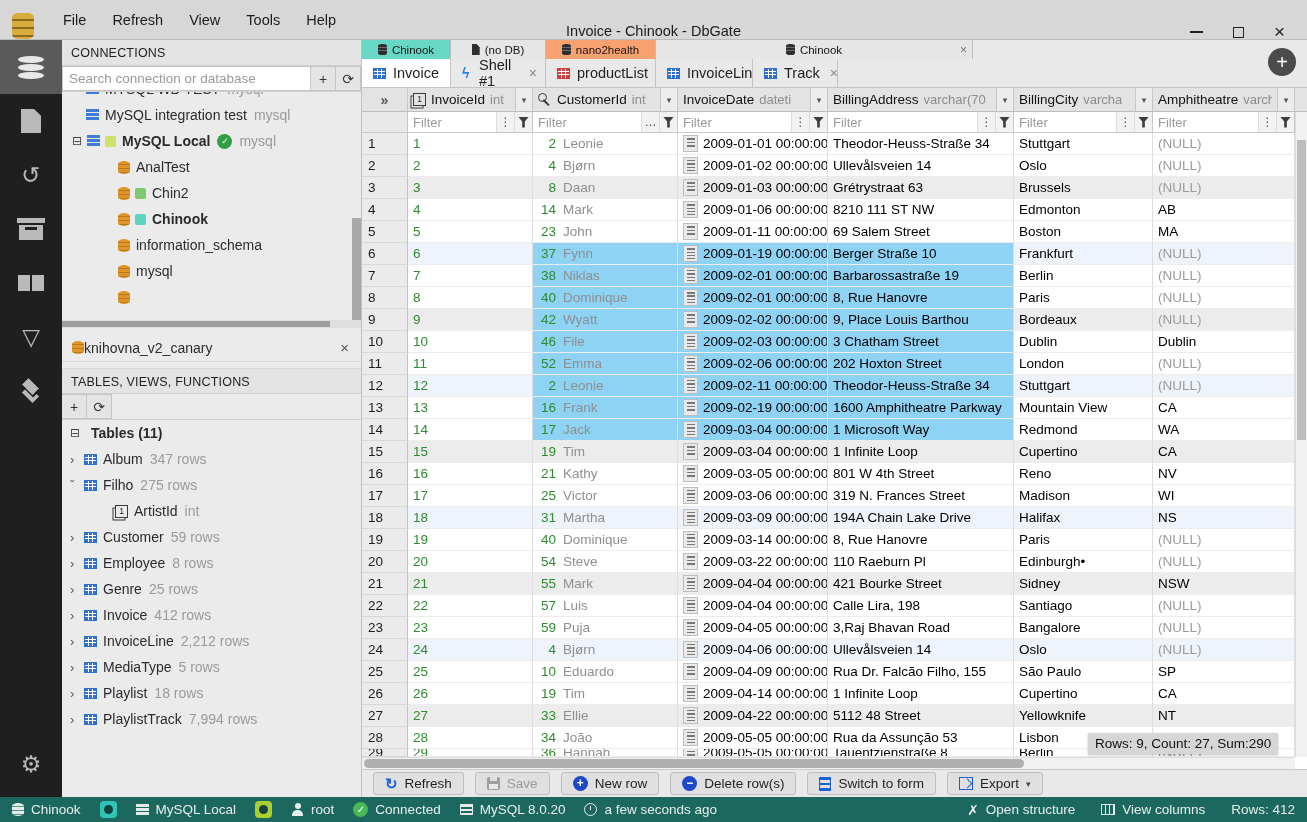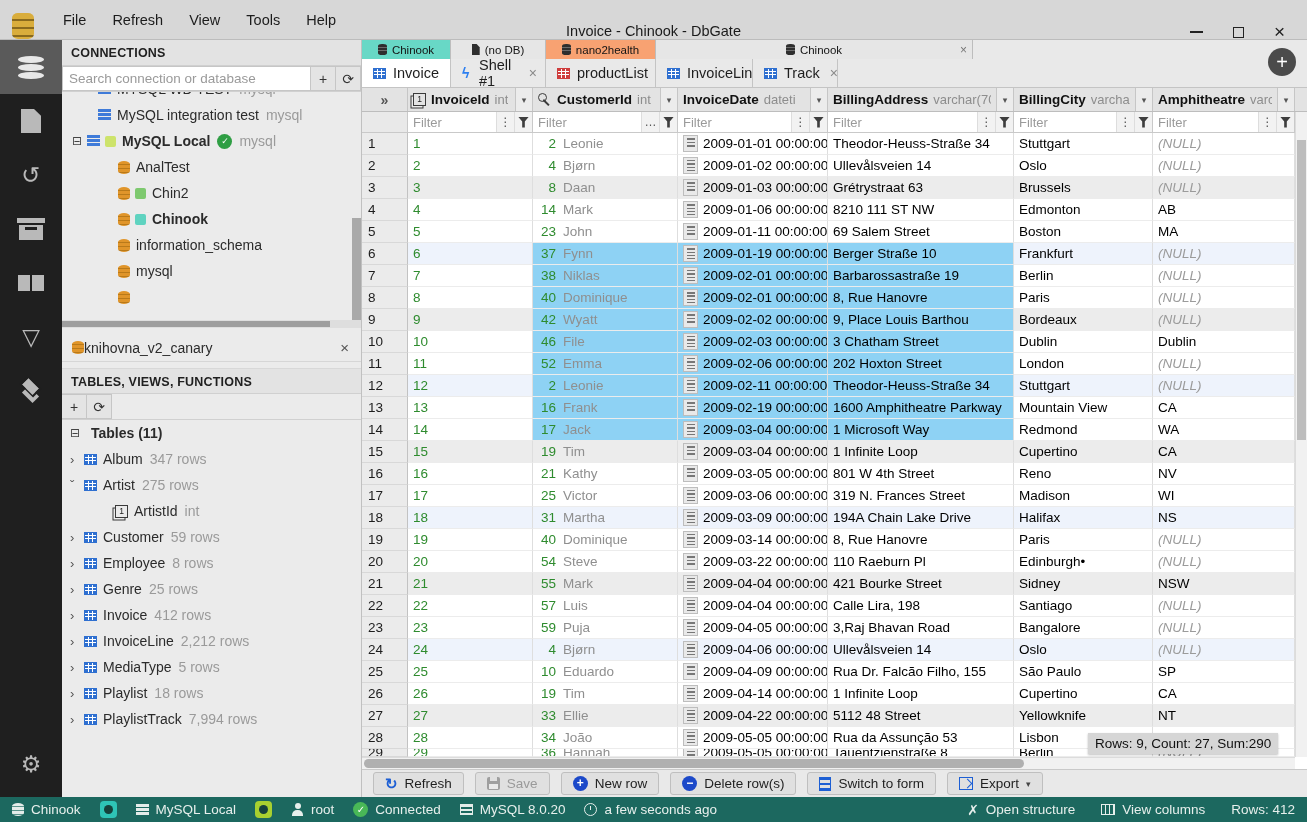--- a/index.html
+++ b/index.html
@@ -29,35 +29,35 @@
 .ri-archive{width:24px;height:15px;background:currentColor;position:relative;margin-top:7px}
 .ri-archive::before{content:"";position:absolute;left:-2px;top:-7px;width:28px;height:5px;background:currentColor}
 .ri-archive::after{content:"";position:absolute;left:6px;top:2px;width:12px;height:3px;background:#1f1f1f}
 .ri-books{width:26px;height:16px;background:linear-gradient(90deg,currentColor 0 12px,#1f1f1f 12px 14px,currentColor 14px 26px)}
 .ri-layers{position:relative;width:28px;height:24px}
 .ri-layers::before,.ri-layers::after{content:"";position:absolute;left:6px;width:15px;height:15px;background:currentColor;transform:rotate(45deg) scale(1,.62)}
 .ri-layers::before{top:8px}
 .ri-layers::after{top:0;outline:2px solid #1f1f1f}
 
 .lpanel{flex:0 0 300px;width:300px;background:#ebebeb;border-right:1px solid #c0c0c0;display:flex;flex-direction:column;font-size:14px;color:#2b2b2b;overflow:hidden}
-.sec-hdr{flex:0 0 26px;height:26px;line-height:26px;padding-left:9px;font-size:12.5px;font-weight:bold;color:#1f1f1f;background:#e3e3e3;border-top:1px solid #d8d8d8;border-bottom:1px solid #d0d0d0;letter-spacing:.2px}
+.sec-hdr{flex:0 0 26px;height:26px;line-height:26px;padding-left:9px;font-size:12.5px;font-weight:normal;color:#1f1f1f;background:#e3e3e3;border-top:1px solid #d8d8d8;border-bottom:1px solid #d0d0d0;letter-spacing:.2px}
 .searchrow{flex:0 0 26px;height:26px;display:flex;border-bottom:1px solid #d0d0d0;background:#ebebeb}
 .searchrow input{flex:1;border:1px solid #c6c6c6;background:#fff;padding:0 6px;font-size:13.5px;color:#333;min-width:0;outline:none}
 .searchrow input::placeholder{color:#9a9a9a}
 .sq-btn{flex:0 0 25px;width:25px;border:1px solid #c6c6c6;border-left:none;background:#e4e4e4;display:flex;align-items:center;justify-content:center;font-size:14px;color:#333}
 .tree{position:relative;overflow:hidden}
 .conn-tree{flex:0 0 228px;height:228px}
 .tables-tree{flex:1 1 auto}
 .titem{height:26px;display:flex;align-items:center;white-space:nowrap;overflow:hidden}
 .titem .lbl{margin-left:6px}
 .titem .typ{color:#9a9a9a;margin-left:7px}
 .titem .rowsinfo{color:#9a9a9a;margin-left:7px}
 .titem.bold .lbl{font-weight:bold}
 .titem.cut-top{margin-top:-16px}
-.cd0{padding-left:36px}
+.cd0{padding-left:24px}
 .cd0.has-exp{padding-left:10px}
 .cd1{padding-left:56px}
 .td0{padding-left:8px}
 .td1{padding-left:8px}
 .td2{padding-left:53px}
 .expander{width:15px;flex:0 0 15px;font-size:12px;color:#444;text-align:left}
 .chev{width:14px;flex:0 0 14px;font-size:13px;color:#555}
 .swatch{width:11px;height:11px;border-radius:2px;flex:0 0 11px;margin-left:5px}
 .ic-server{width:13px;height:12px;flex:0 0 13px;background:repeating-linear-gradient(180deg,#3f7bd9 0 3px,transparent 3px 4px)}
 .ic-db{width:12px;height:13px;flex:0 0 12px;border-radius:6px/3px;background:repeating-linear-gradient(180deg,#e0952a 0 3px,#b97a1a 3px 4px)}
@@ -87,21 +87,21 @@
 .tabsrow{flex:0 0 29px;height:29px;background:#e2e2e2;display:flex;border-bottom:1px solid #c4c4c4}
 .ftab{display:flex;align-items:center;gap:7px;padding:0 8px 0 11px;font-size:14.5px;color:#1e1e1e;border-right:1px solid #c4c4c4;background:#e9e9e9;overflow:hidden}
 .ftab.active{background:#fff}
 .tclose{color:#8a8a8a;font-size:14px;margin-left:3px}
 .tabfill{flex:1;background:#e9e9e9}
 .plusbtn{position:absolute;top:8px;right:11px;width:28px;height:28px;border-radius:50%;background:#4b4b4b;color:#fff;font-size:20px;display:flex;align-items:center;justify-content:center;z-index:6}
 
 .grid{position:relative;flex:0 0 681px;height:681px;background:#fff;overflow:hidden;font-size:13.5px}
 .ghead{display:flex;height:24px;background:#e3e3e3;border-bottom:1px solid #bdbdbd}
 .hcell{display:flex;align-items:center;gap:5px;padding-left:5px;border-right:1px solid #c6c6c6;overflow:hidden}
-.hname{font-weight:bold;color:#111;white-space:nowrap}
+.hname{font-weight:normal;color:#111;white-space:nowrap}
 .htype{color:#8d8d8d;white-space:nowrap;font-size:13px;overflow:hidden}
 .hdrop{margin-left:auto;width:17px;height:100%;border-left:1px solid #c6c6c6;background:#ececec;color:#555;font-size:9px;display:flex;align-items:center;justify-content:center;flex:0 0 17px}
 .hnum{justify-content:center;color:#555;font-weight:bold;padding-left:0;font-size:14px}
 .gfilter{display:flex;height:21px;border-bottom:1px solid #c9c9c9}
 .fcell{display:flex;align-items:stretch;border-right:1px solid #c9c9c9;background:#fff;overflow:hidden}
 .fcell.rnf{background:#e9e9e9}
 .fcell input{flex:1;border:none;outline:none;padding:0 5px;font-size:13px;color:#333;min-width:0;background:transparent}
 .fcell input::placeholder{color:#9a9a9a}
 .fbtn{width:18px;flex:0 0 18px;display:flex;align-items:center;justify-content:center;border-left:1px solid #ddd;background:#f2f2f2;color:#555;font-size:12px}
 .funnel-shape{width:11px;height:11px;background:#3e3e3e;clip-path:polygon(0 0,100% 0,62% 45%,62% 100%,38% 100%,38% 45%)}
@@ -109,21 +109,21 @@
 .grow{display:flex;height:22px}
 .grow.partial{height:8px;overflow:hidden}
 .gcell{border-right:1px solid #dedede;border-bottom:1px solid #ececec;padding:0 5px;white-space:nowrap;overflow:hidden;display:flex;align-items:center;background:#fff}
 .gcell.rg{background:#ececec}
 .gcell.rb{background:#eef3fc}
 .gcell.sel{background:#8ed2f4}
 .rn{background:#ebebeb !important;border-right:1px solid #c2c2c2;border-bottom:1px solid #d8d8d8;color:#1d1d1d;padding-left:6px}
 .green{color:#2e8b2e}
 .custnum{display:inline-block;min-width:18px;text-align:right}
 .gname{color:#8f8f8f;margin-left:7px}
-.nullv{color:#9b9b9b;font-style:italic}
+.nullv{color:#9b9b9b;}
 .datechip{width:15px;height:17px;background:#e9e9e9;border:1px solid #bdbdbd;margin-right:5px;flex:0 0 15px;display:flex;align-items:center;justify-content:center}
 .datechip::after{content:"";width:8px;height:11px;background:repeating-linear-gradient(180deg,#777 0 1.5px,transparent 1.5px 3.5px)}
 .c-rn{width:46px;flex:0 0 46px}
 .c-id{width:125px;flex:0 0 125px}
 .c-cust{width:145px;flex:0 0 145px}
 .c-date{width:150px;flex:0 0 150px}
 .c-addr{width:186px;flex:0 0 186px}
 .c-city{width:139px;flex:0 0 139px}
 .c-state{width:142px;flex:0 0 142px}
 .vscroll{position:absolute;right:0;top:24px;bottom:12px;width:12px;background:#f1f1f1;border-left:1px solid #dcdcdc}
@@ -293,21 +293,21 @@
           </div>
           <div class="titem td1">
             <span class="chev">›</span>
             <span class="ic-table"></span>
             <span class="lbl">Album</span>
             <span class="rowsinfo">347 rows</span>
           </div>
           <div class="titem td1">
             <span class="chev">ˇ</span>
             <span class="ic-table"></span>
-            <span class="lbl">Artist</span>
+            <span class="lbl">Filho</span>
             <span class="rowsinfo">275 rows</span>
           </div>
           <div class="titem td2">
             <span class="ic-pk">1</span>
             <span class="lbl">ArtistId</span>
             <span class="rowsinfo">int</span>
           </div>
           <div class="titem td1">
             <span class="chev">›</span>
             <span class="ic-table"></span>

